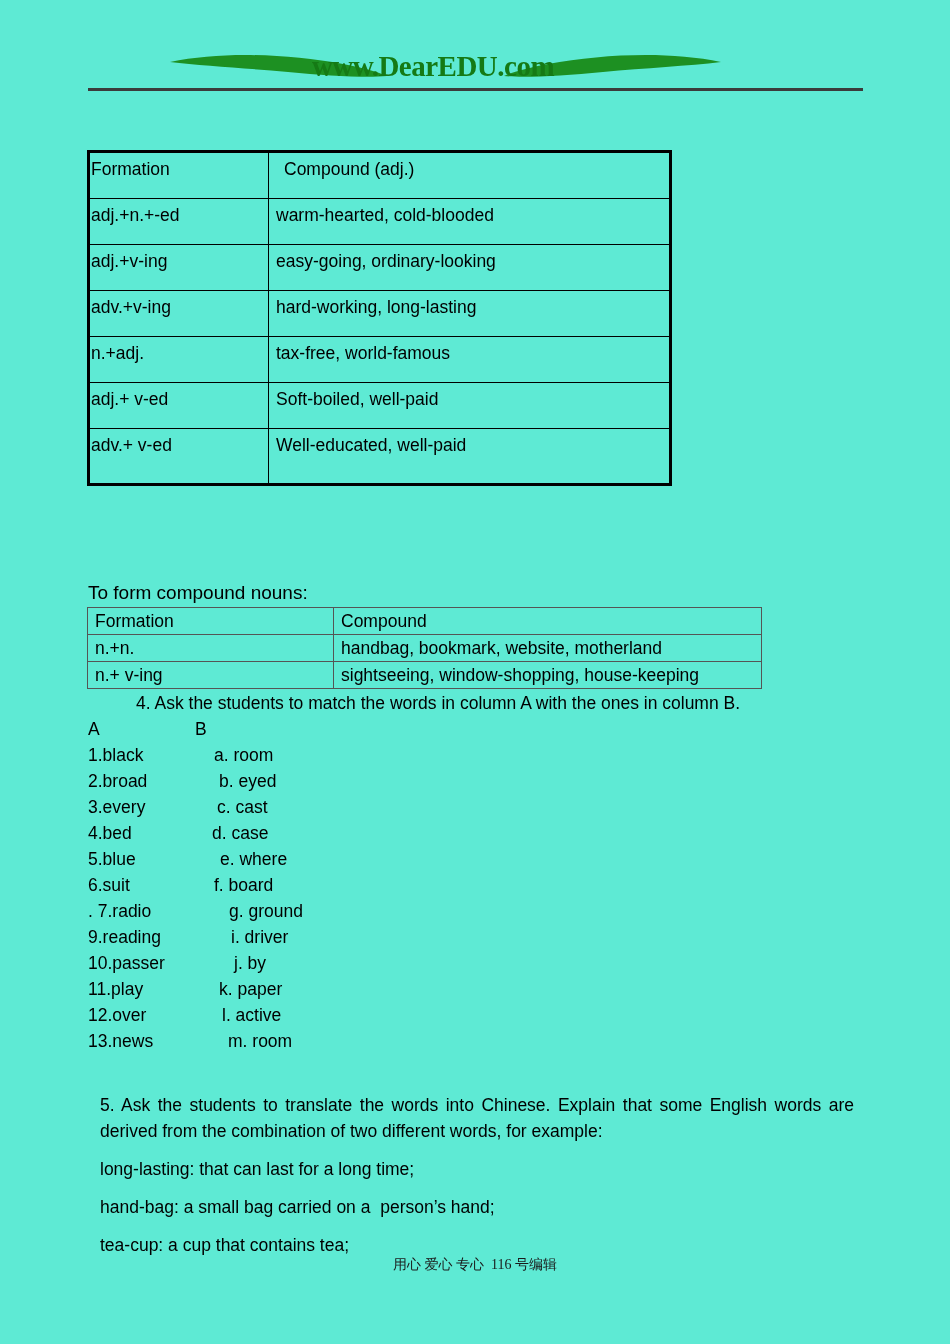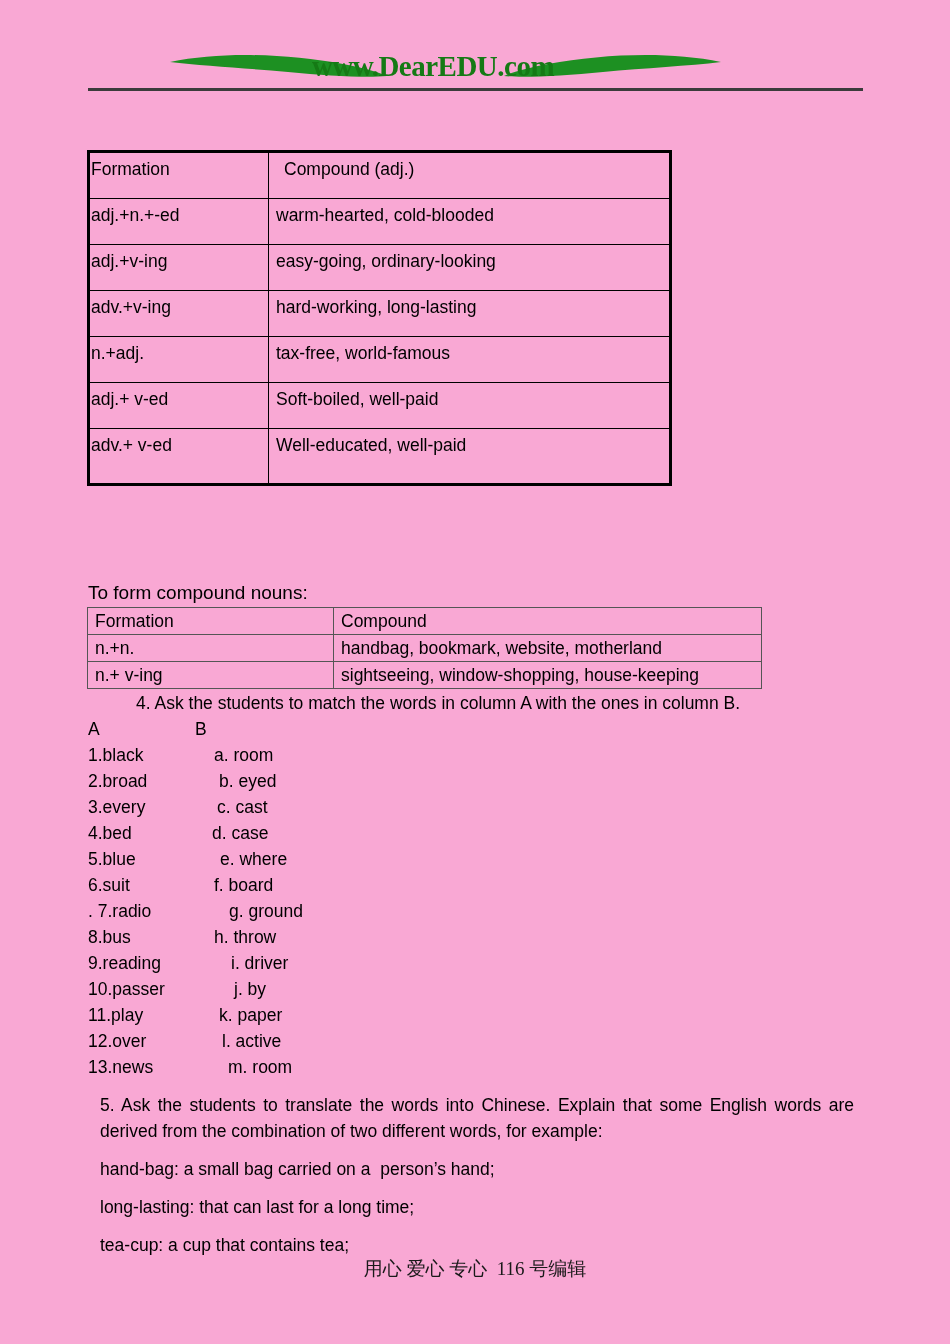--- a/index.html
+++ b/index.html
@@ -4,21 +4,21 @@
 <style>
   html, body {
     margin: 0;
     padding: 0;
     background: #ffffff;
   }
   .page {
     position: relative;
     width: 950px;
     height: 1344px;
-    background: #f9a8d4;
+    background: #5eead4;
     font-family: "Liberation Sans", sans-serif;
     color: #000000;
     overflow: hidden;
   }
 
   
   .header {
     position: absolute;
     left: 0;
     top: 0;
@@ -170,21 +170,21 @@
   }
 
   
   .footer {
     position: absolute;
     left: 0;
     top: 1256px;
     width: 950px;
     text-align: center;
     font-family: "Liberation Serif", serif;
-    font-size: 19px;
+    font-size: 14px;
     color: #1a1a1a;
     white-space: pre;
   }
 </style>
 </head>
 <body>
 
 <div class="page">
 
   <div class="header">
@@ -284,24 +284,20 @@
     </div>
     <div class="match-row">
       <span class="col-a">6.suit</span>
       <span class="col-b" style="left: 126px;">f. board</span>
     </div>
     <div class="match-row">
       <span class="col-a">. 7.radio</span>
       <span class="col-b" style="left: 141px;">g. ground</span>
     </div>
     <div class="match-row">
-      <span class="col-a">8.bus</span>
-      <span class="col-b" style="left: 126px;">h. throw</span>
-    </div>
-    <div class="match-row">
       <span class="col-a">9.reading</span>
       <span class="col-b" style="left: 143px;">i. driver</span>
     </div>
     <div class="match-row">
       <span class="col-a">10.passer</span>
       <span class="col-b" style="left: 146px;">j. by</span>
     </div>
     <div class="match-row">
       <span class="col-a">11.play</span>
       <span class="col-b" style="left: 131px;">k. paper</span>
@@ -311,20 +307,20 @@
       <span class="col-b" style="left: 134px;">l. active</span>
     </div>
     <div class="match-row">
       <span class="col-a">13.news</span>
       <span class="col-b" style="left: 140px;">m. room</span>
     </div>
   </div>
 
   <div class="closing">
     <p class="wrap">5. Ask the students to translate the words into Chinese. Explain that some English words are derived from the combination of two different words, for example:</p>
+    <p class="nowrap">long-lasting: that can last for a long time;</p>
     <p class="nowrap">hand-bag: a small bag carried on a  person’s hand;</p>
-    <p class="nowrap">long-lasting: that can last for a long time;</p>
     <p class="nowrap">tea-cup: a cup that contains tea;</p>
   </div>
 
   <div class="footer">用心 爱心 专心  116 号编辑</div>
 
 </div>
 
 </body></html>

